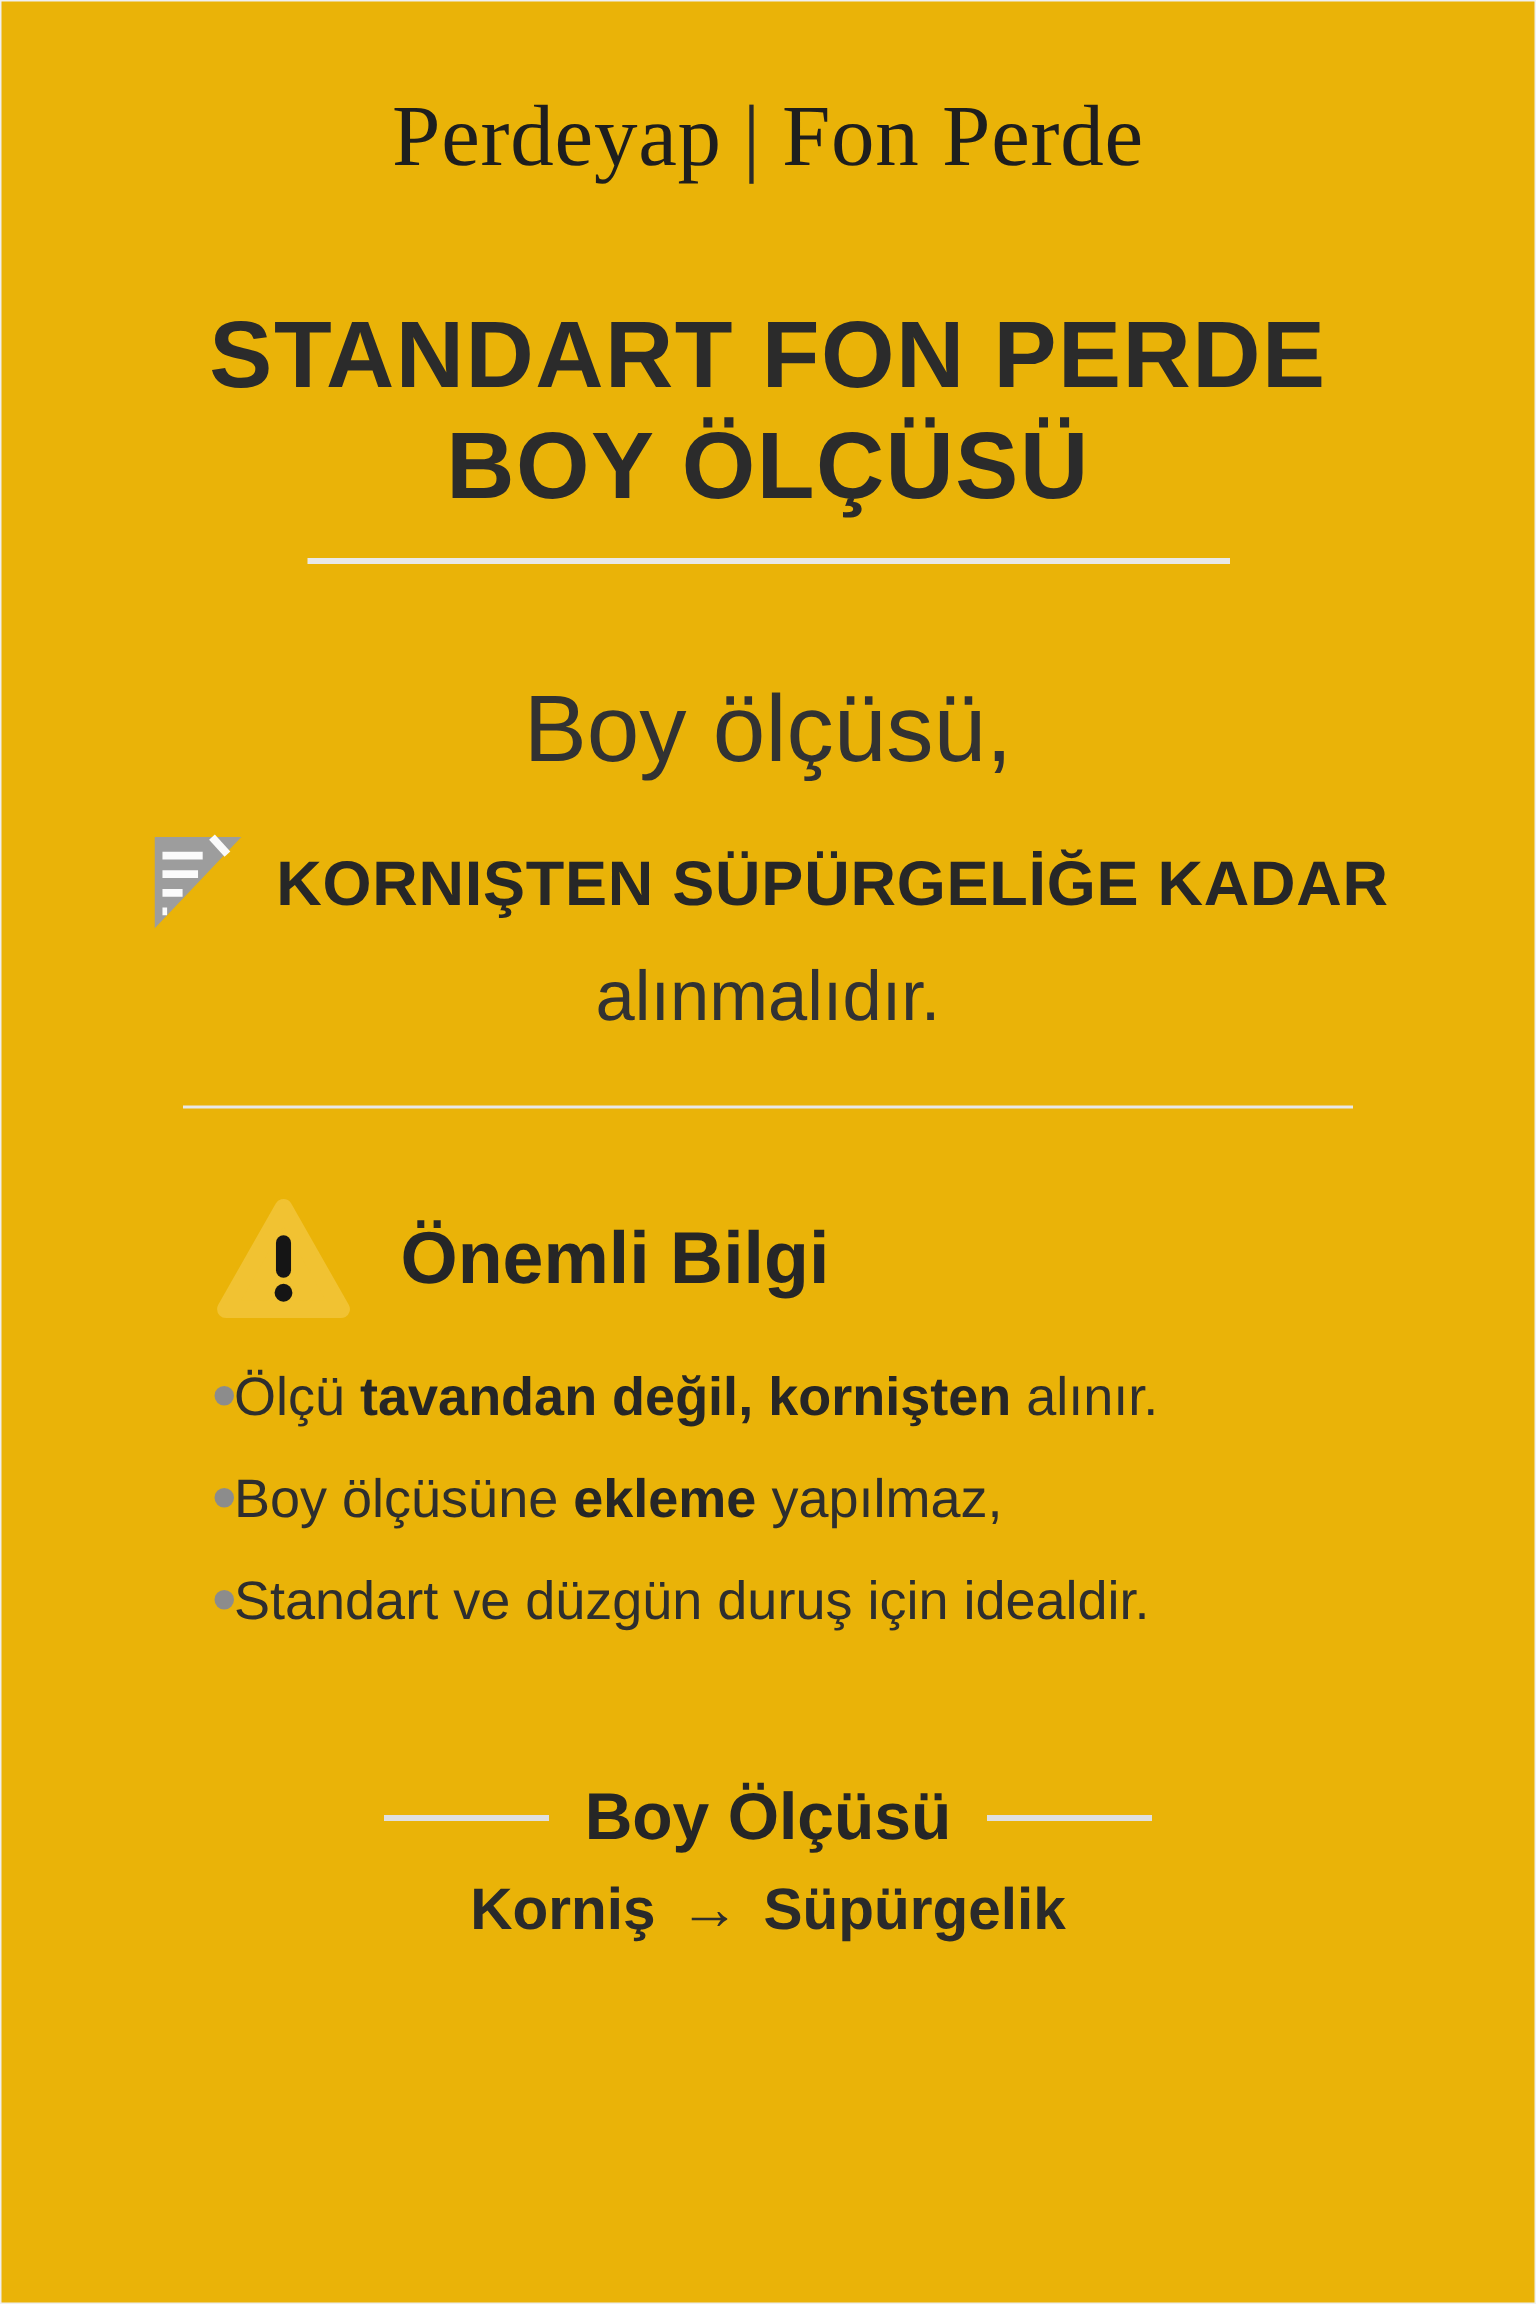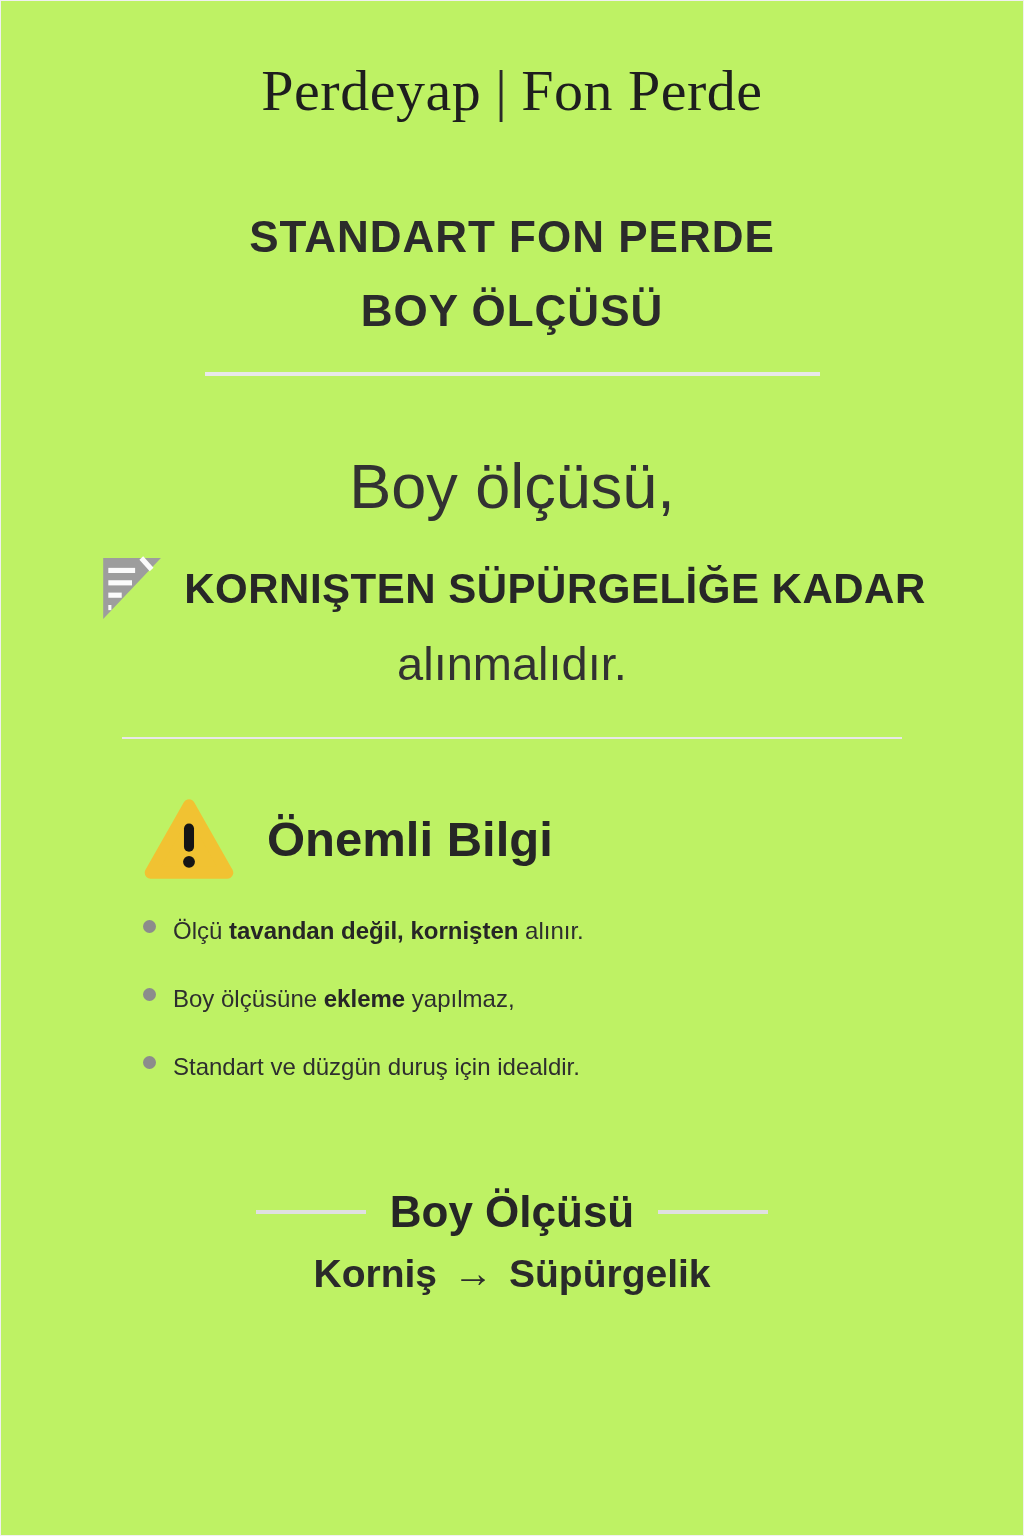--- a/index.html
+++ b/index.html
@@ -6,41 +6,41 @@
   html, body { width: 1024px; height: 1536px; }
   body {
     background: #f4f4f4;
     font-family: "Liberation Sans", "DejaVu Sans", sans-serif;
     color: #2d2d2d;
     -webkit-font-smoothing: antialiased;
   }
   .page {
     width: 1024px;
     height: 1536px;
-    background: #bef264;
+    background: #eab308;
     border: 1px solid #f0f0f0;
     text-align: center;
     overflow: hidden;
   }
 
   
   .brand-header {
     padding-top: 56px;
     font-family: "Liberation Serif", "DejaVu Serif", serif;
     font-size: 58px;
     font-weight: 400;
     color: #1e1e1e;
     letter-spacing: 0.5px;
   }
   .brand-sep { padding: 0 14px; font-weight: 300; color: #2a2a2a; }
 
   
   .main-title {
     margin-top: 76px;
-    font-size: 44px;
+    font-size: 63px;
     font-weight: 700;
     line-height: 74px;
     letter-spacing: 1px;
     color: #2b2b2b;
   }
 
   .divider {
     border: none;
     margin-left: auto; margin-right: auto;
   }
@@ -101,23 +101,22 @@
     font-weight: 700;
     color: #262626;
   }
   .bullet-list {
     list-style: none;
     margin-top: 28px;
   }
   .bullet-item {
     display: flex;
     align-items: baseline;
-    gap: 17px;
     margin-bottom: 24px;
-    font-size: 24px;
+    font-size: 36px;
     line-height: 44px;
     font-weight: 400;
     color: #2e2e2e;
   }
   .bullet-dot {
     flex: 0 0 auto;
     width: 13px; height: 13px;
     border-radius: 50%;
     background: #8c8c8c;
     transform: translateY(-6px);

